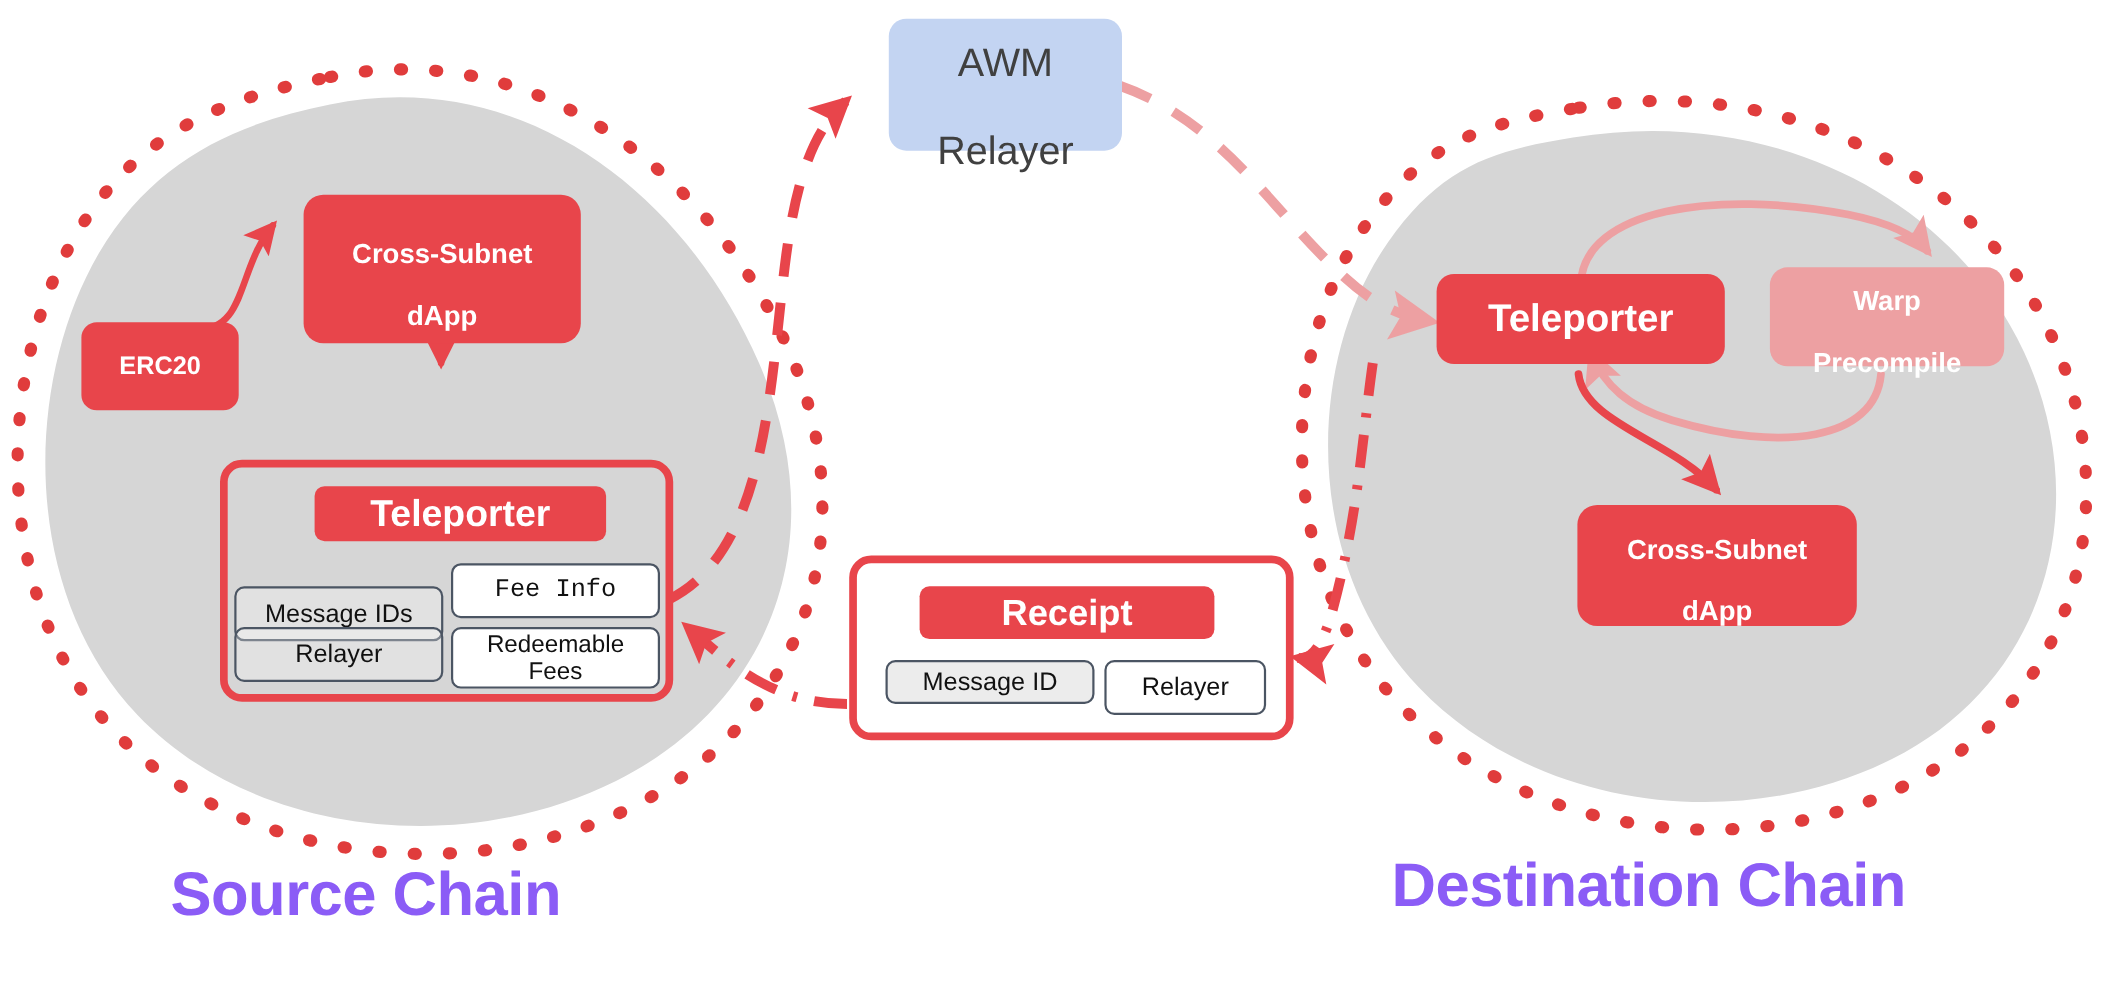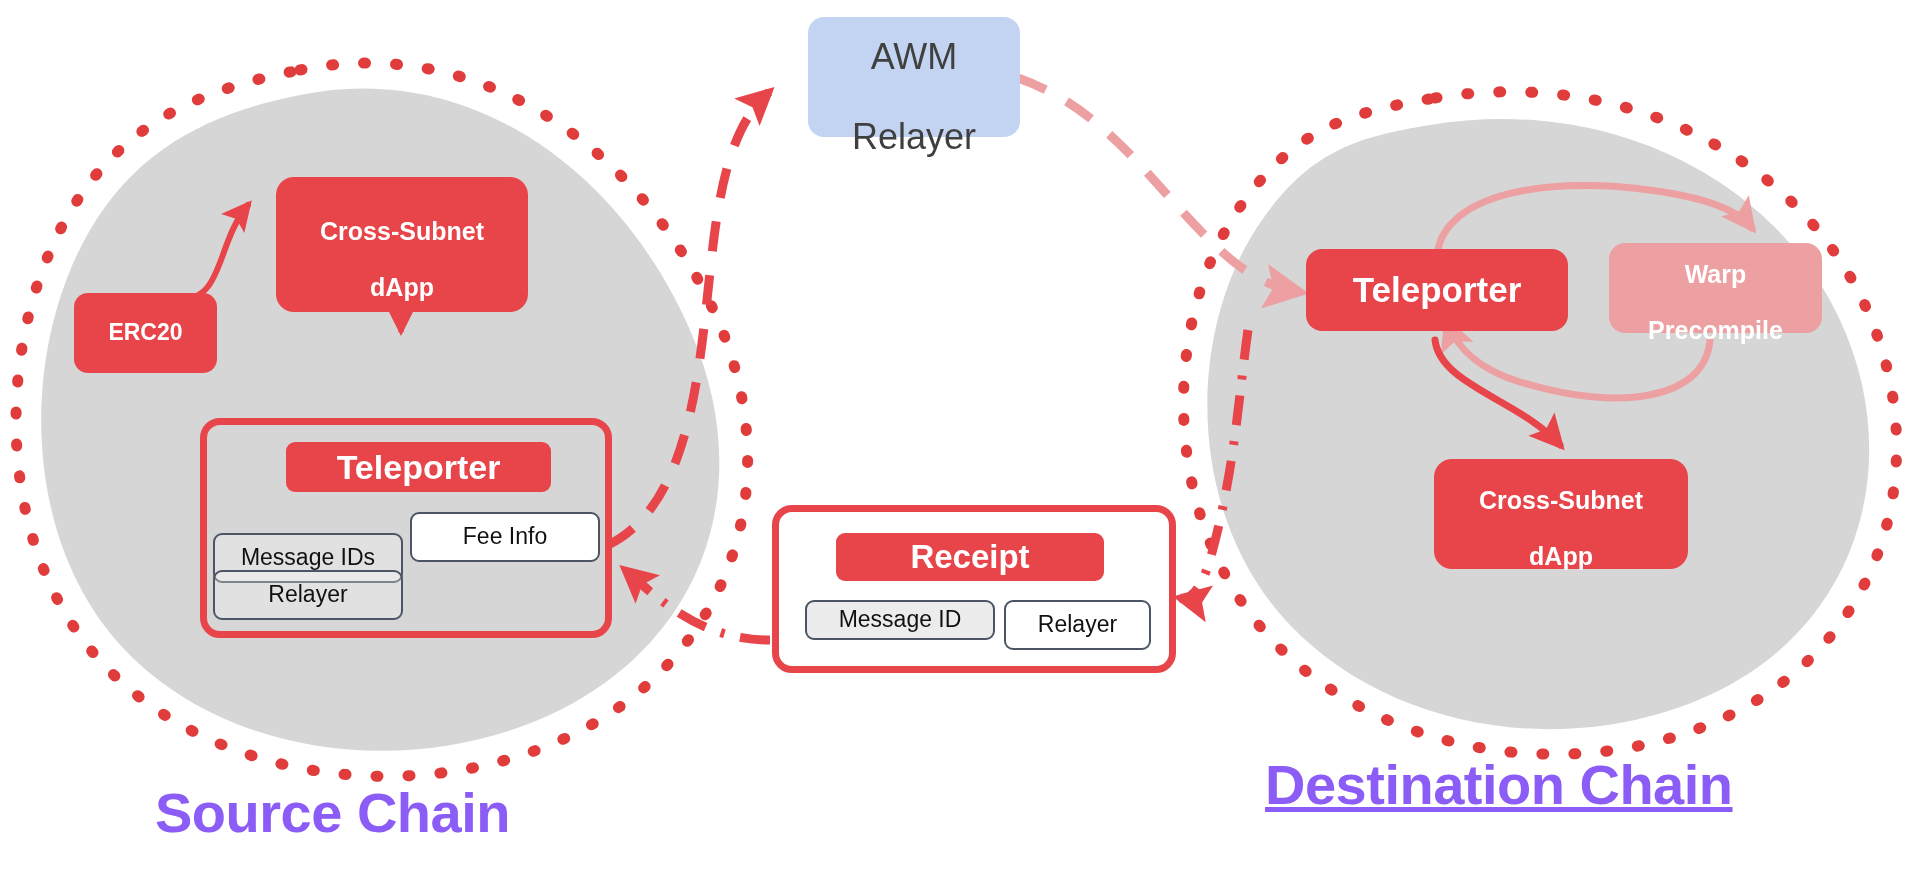--- a/index.html
+++ b/index.html
@@ -180,26 +180,30 @@
 
   <div class="card card-transparent" style="left:200px; top:418px; width:412px; height:220px;">
   </div>
   <div class="card-title" style="left:286px; top:442px; width:265px; height:50px; font-size:34px;">
     <span>Teleporter</span>
   </div>
 
   <div class="chip chip-shaded" style="left:213px; top:512px; width:190px; height:50px;margin-top:21px;">
     <span>Message IDs</span>
   </div>
-  <div class="chip chip-white" style="left:410px; top:512px; width:190px; height:50px;">
+  <div class="chip chip-white" style="left:410px; top:512px; width:190px; height:50px;font-family:Liberation Mono, monospace;">
     <span>Fee Info</span>
   </div>
   <div class="chip chip-shaded" style="left:213px; top:570px; width:190px; height:50px;">
     <span>Relayer</span>
   </div>
+  <div class="chip chip-white" style="left:410px; top:570px; width:190px; height:56px; font-size:22px;">
+    <span>Redeemable
+Fees</span>
+  </div>
 
   <div class="chain-label" style="left:155px; top:780px;">
     <span>Source Chain</span>
   </div>
 
   <div class="node node-blue" style="left:808px; top:17px; width:212px; height:120px; font-size:36px; border-radius:16px;">
     <span>
       <span>AWM</span><br>
       <span>Relayer</span>
     </span>
@@ -228,17 +232,17 @@
     </span>
   </div>
 
   <div class="node node-red" style="left:1434px; top:459px; width:254px; height:110px; font-size:25px; border-radius:18px;">
     <span>
       <span>Cross-Subnet</span><br>
       <span>dApp</span>
     </span>
   </div>
 
-  <div class="chain-label" style="left:1265px; top:752px;text-decoration:underline;">
+  <div class="chain-label" style="left:1265px; top:772px;">
     <span>Destination Chain</span>
   </div>
 
 </div>
 
 </body></html>

